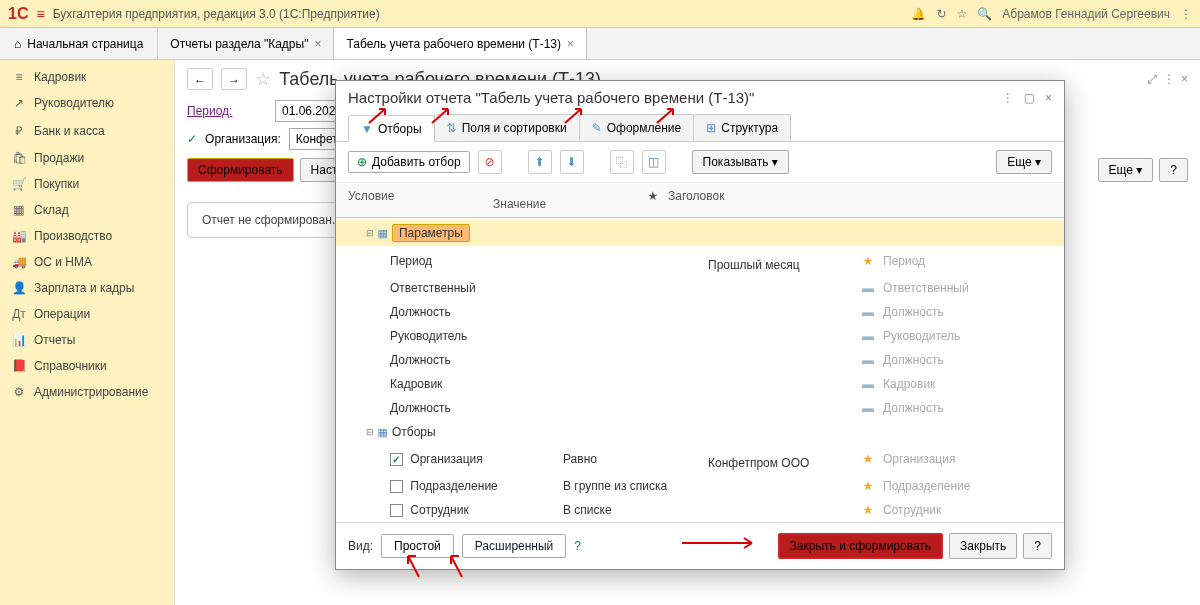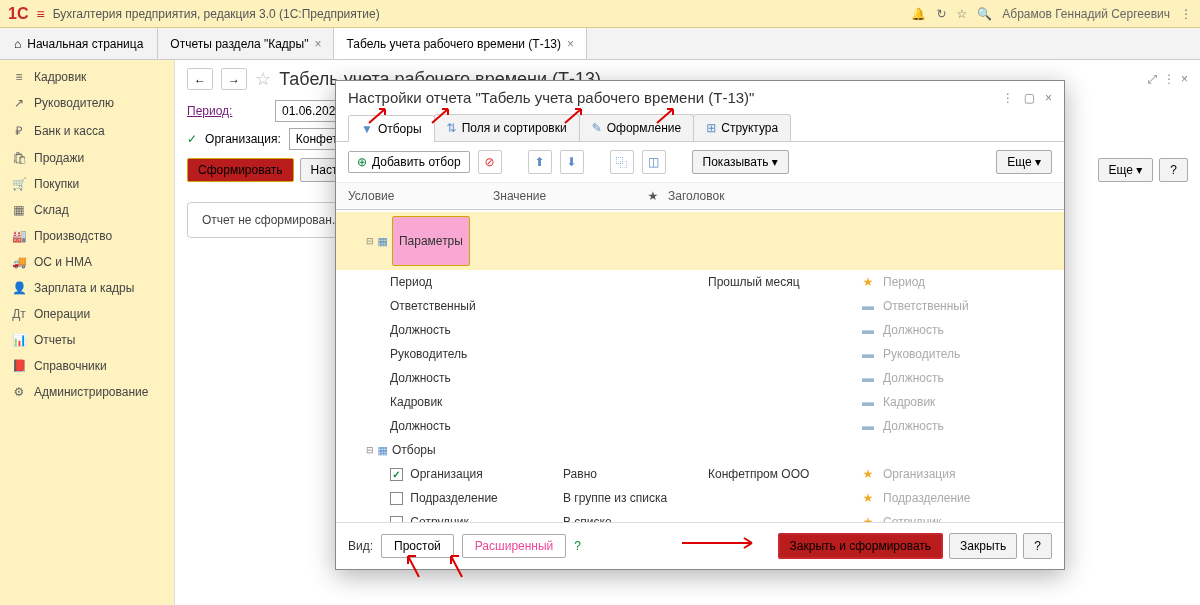--- a/index.html
+++ b/index.html
@@ -60,43 +60,43 @@
 
 .dialog-toolbar { padding: 8px 12px; display: flex; align-items: center; gap: 8px; border-bottom: 1px solid #eee; }
 .icon-btn { width: 24px; height: 24px; border: 1px solid #ccc; border-radius: 2px; background: #fff; display: flex; align-items: center; justify-content: center; cursor: pointer; }
 .add-btn { display: flex; align-items: center; gap: 5px; border: 1px solid #aaa; border-radius: 2px; padding: 3px 8px; cursor: pointer; background: #fff; }
 .plus-circle { color: #0a8a3a; font-size: 12px; }
 .red-circle { color: #d33; font-size: 12px; }
 
 .grid-head { display: flex; border-bottom: 1px solid #ccc; padding: 6px 12px; color: #555; font-size: 12px; background: #fafafa; }
 .col-field { width: 215px; }
 .col-cond { width: 145px; }
-.col-val { width: 145px; }
+.col-val { width: 145px; margin-top: 8px; }
 .col-star { width: 30px; text-align: center; }
 .col-head { flex: 1; }
 
 .grid-body { flex: 1; overflow: auto; padding: 2px 0; }
 .grid-row { display: flex; align-items: center; padding: 4px 12px; color: #333; min-height: 24px; }
 .grid-row.group { }
 .grid-row .col-field { display: flex; align-items: center; gap: 4px; }
 .indent-1 { padding-left: 18px; }
 .indent-2 { padding-left: 42px; }
 .tree-toggle { color: #888; font-size: 9px; cursor: pointer; }
 .group-icon { color: #5a8ec7; font-size: 11px; }
-.param-badge { background: #f9a8d4; border: 1px solid #cda800; padding: 17px 6px; border-radius: 2px; }
+.param-badge { background: #fdba74; border: 1px solid #cda800; padding: 1px 6px; border-radius: 2px; }
 .cb { width: 13px; height: 13px; border: 1px solid #888; display: inline-flex; align-items: center; justify-content: center; font-size: 10px; }
 .cb.checked::after { content: "✓"; color: #0a8a3a; font-weight: bold; }
 .star-on { color: #f5a623; }
 .dash-off { color: #9bb8d0; }
 .col-head-val { color: #aaa; }
 
 .dialog-footer { padding: 10px 12px; border-top: 1px solid #ddd; display: flex; align-items: center; gap: 8px; position: relative; }
 .view-label { color: #333; }
 .view-btn { border: 1px solid #aaa; padding: 4px 12px; border-radius: 2px; cursor: pointer; background: #fff; }
-.view-btn.active { color: #ec4899; }
+.view-btn.active { color: #0f172a; }
 .help-q { color: #0a8a3a; cursor: pointer; }
 .footer-right { margin-left: auto; display: flex; gap: 6px; }
 
 
 .arrow { position: absolute; pointer-events: none; }
 .arrow svg { display: block; }
 </style>
 </head>
 <body>
 

